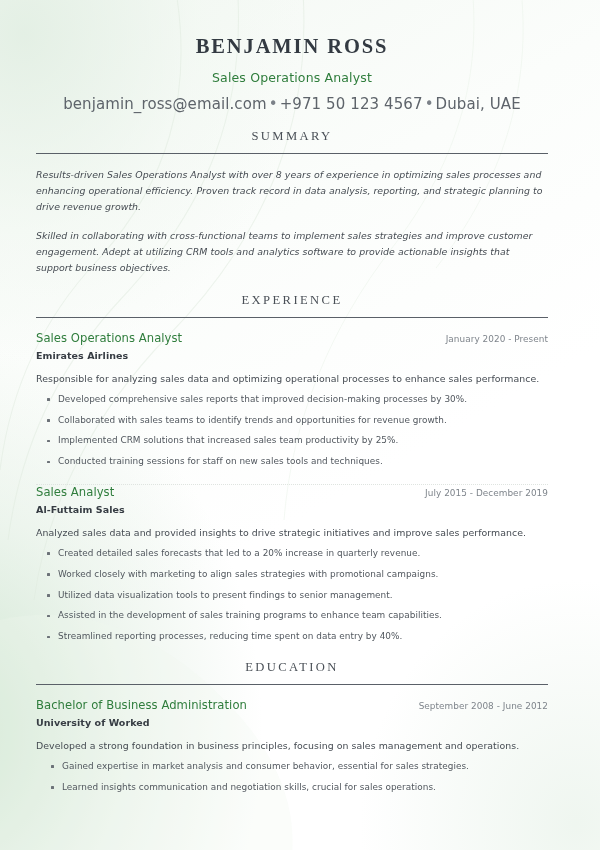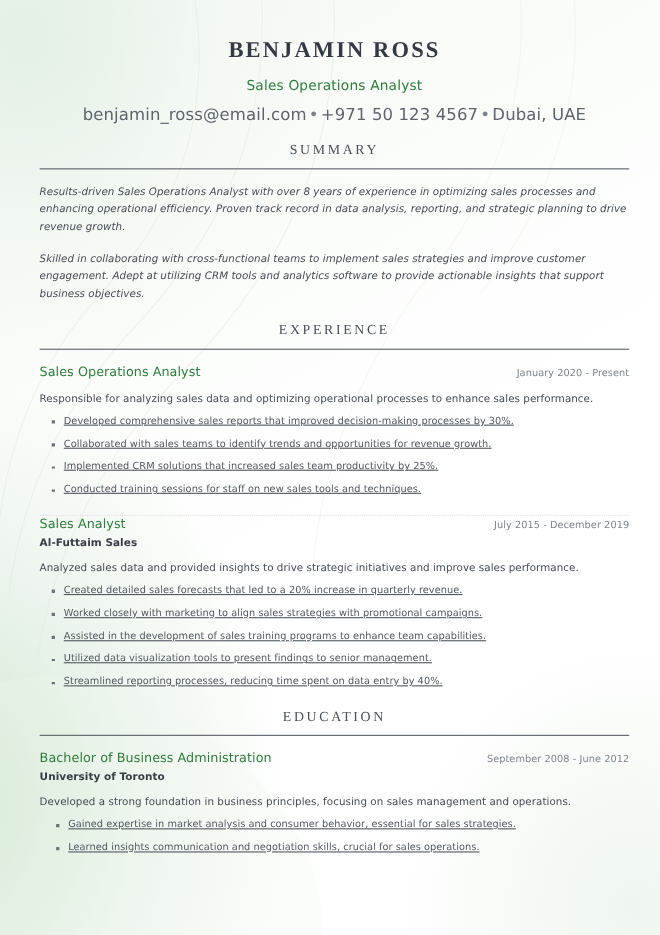--- a/index.html
+++ b/index.html
@@ -39,21 +39,21 @@
     inset: 0;
     opacity: 0.5;
   }
 
   
   .page {
     position: relative;
     z-index: 2;
     width: 600px;
     height: 850px;
-    padding: 30px 28px 24px 36px;
+    padding: 30px 52px 24px 36px;
   }
 
   
   .resume-header {
     text-align: center;
     padding-top: 4px;
   }
 
   .full-name {
     font-family: "Liberation Serif", "DejaVu Serif", serif;
@@ -171,21 +171,20 @@
   }
 
   .bullets li {
     position: relative;
     font-size: 8.9px;
     color: #51575e;
     padding-left: 22px;
     line-height: 1.55;
     margin-top: 7px;
     letter-spacing: 0.04px;
-    text-decoration: underline;
   }
 
   .bullets li::before {
     content: "";
     position: absolute;
     left: 11px;
     top: 5.5px;
     width: 2.6px;
     height: 2.6px;
     background: #6c7278;
@@ -243,20 +242,21 @@
   <section class="section">
     <div class="section-title">EXPERIENCE</div>
     <div class="section-rule"></div>
     <div class="section-body">
 
       <div class="entry">
         <div class="entry-head">
           <span class="entry-role">Sales Operations Analyst</span>
           <span class="entry-dates">January 2020 - Present</span>
         </div>
+        <div class="entry-org">Emirates Airlines</div>
         <div class="entry-desc">Responsible for analyzing sales data and optimizing operational processes to enhance sales performance.</div>
         <ul class="bullets">
           <li>Developed comprehensive sales reports that improved decision-making processes by 30%.</li>
           <li>Collaborated with sales teams to identify trends and opportunities for revenue growth.</li>
           <li>Implemented CRM solutions that increased sales team productivity by 25%.</li>
           <li>Conducted training sessions for staff on new sales tools and techniques.</li>
         </ul>
       </div>
 
       <div class="entry-sep"></div>
@@ -264,39 +264,39 @@
       <div class="entry">
         <div class="entry-head">
           <span class="entry-role">Sales Analyst</span>
           <span class="entry-dates">July 2015 - December 2019</span>
         </div>
         <div class="entry-org">Al-Futtaim Sales</div>
         <div class="entry-desc">Analyzed sales data and provided insights to drive strategic initiatives and improve sales performance.</div>
         <ul class="bullets">
           <li>Created detailed sales forecasts that led to a 20% increase in quarterly revenue.</li>
           <li>Worked closely with marketing to align sales strategies with promotional campaigns.</li>
+          <li>Utilized data visualization tools to present findings to senior management.</li>
           <li>Assisted in the development of sales training programs to enhance team capabilities.</li>
-          <li>Utilized data visualization tools to present findings to senior management.</li>
           <li>Streamlined reporting processes, reducing time spent on data entry by 40%.</li>
         </ul>
       </div>
 
     </div>
   </section>
 
   <section class="section">
     <div class="section-title">EDUCATION</div>
     <div class="section-rule"></div>
     <div class="section-body">
       <div class="entry">
         <div class="entry-head">
           <span class="entry-role">Bachelor of Business Administration</span>
           <span class="entry-dates">September 2008 - June 2012</span>
         </div>
-        <div class="entry-org">University of Toronto</div>
+        <div class="entry-org">University of Worked</div>
         <div class="entry-desc">Developed a strong foundation in business principles, focusing on sales management and operations.</div>
         <ul class="bullets edu-bullets">
           <li>Gained expertise in market analysis and consumer behavior, essential for sales strategies.</li>
           <li>Learned insights communication and negotiation skills, crucial for sales operations.</li>
         </ul>
       </div>
     </div>
   </section>
 
 </div>

